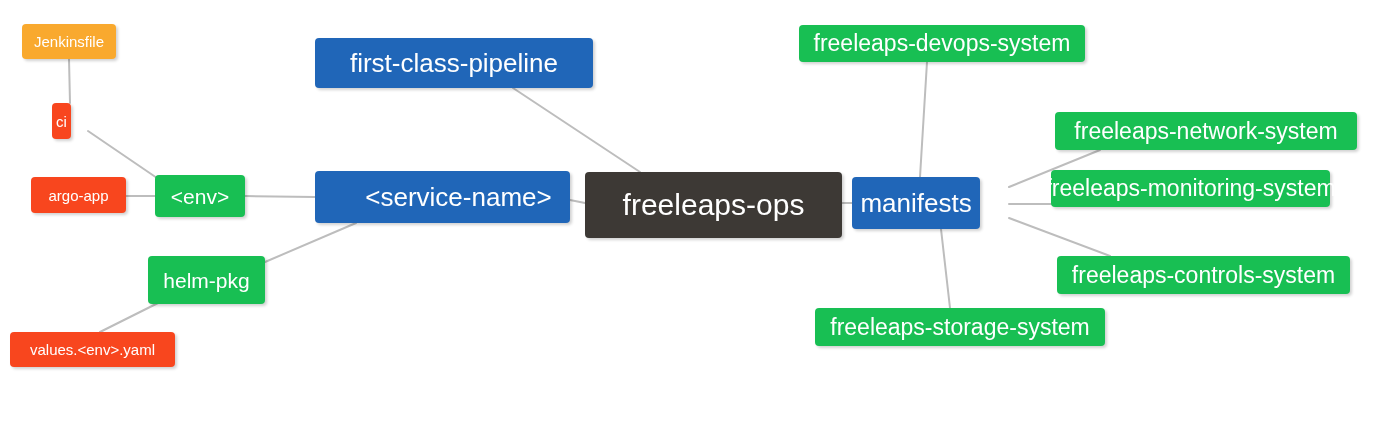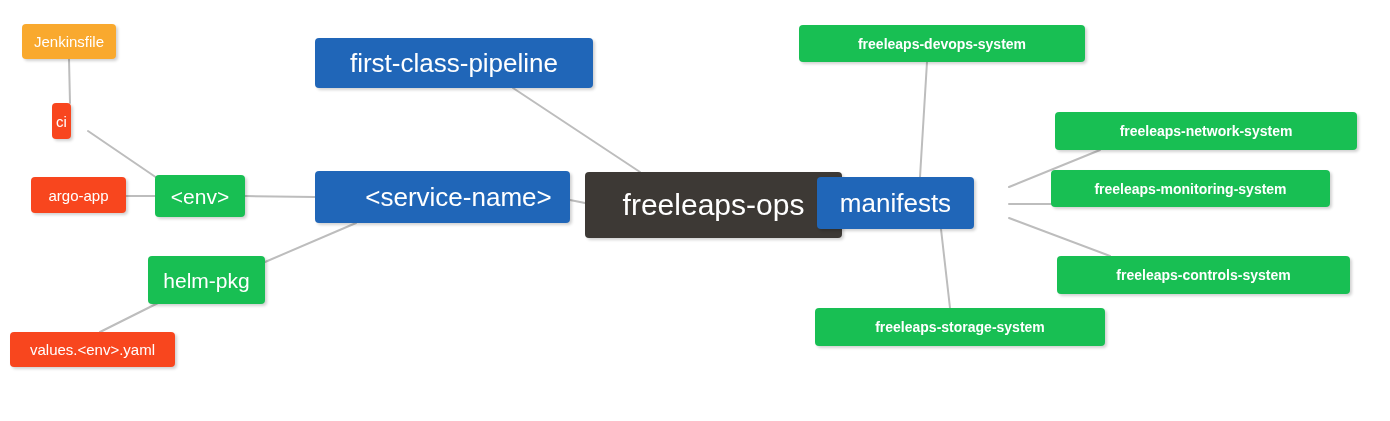--- a/index.html
+++ b/index.html
@@ -47,21 +47,21 @@
   .t-root   { background: #3d3935; }
   .t-blue   { background: #2066b8; }
   .t-green  { background: #18bf53; }
   .t-red    { background: #f8461e; }
   .t-orange { background: #f9a92e; }
 
   
   .s-xl .mm-label { font-size: 30px; }
   .s-lg .mm-label { font-size: 26px; }
   .s-md .mm-label { font-size: 21px; }
-  .s-sm .mm-label { font-size: 14px; font-weight: bold; }
+  .s-sm .mm-label { font-size: 23px; }
   .s-xs .mm-label { font-size: 15px; }
 </style>
 </head>
 <body>
 
 <div id="mindmap-canvas">
   <svg id="edge-layer" viewBox="0 0 1390 421" preserveAspectRatio="none">
       <line x1="69" y1="59" x2="70" y2="103" stroke="#bdbdbd" stroke-width="2" stroke-linecap="round"></line>
       <line x1="88" y1="131" x2="157" y2="178" stroke="#bdbdbd" stroke-width="2" stroke-linecap="round"></line>
       <line x1="126" y1="196" x2="155" y2="196" stroke="#bdbdbd" stroke-width="2" stroke-linecap="round"></line>
@@ -98,21 +98,21 @@
       </div>
       <div class="mm-node t-blue s-lg" style="left: 315px; top: 171px; width: 255px; height: 52px; padding-left: 32px;">
         <span class="mm-label">&lt;service-name&gt;</span>
       </div>
       <div class="mm-node t-blue s-lg" style="left: 315px; top: 38px; width: 278px; height: 50px;">
         <span class="mm-label">first-class-pipeline</span>
       </div>
       <div class="mm-node t-root s-xl" style="left: 585px; top: 172px; width: 257px; height: 66px;">
         <span class="mm-label">freeleaps-ops</span>
       </div>
-      <div class="mm-node t-blue s-lg" style="left: 817px; top: 177px; width: 157px; height: 52px;">
+      <div class="mm-node t-blue s-lg" style="left: 852px; top: 177px; width: 128px; height: 52px;">
         <span class="mm-label">manifests</span>
       </div>
       <div class="mm-node t-green s-sm" style="left: 799px; top: 25px; width: 286px; height: 37px;">
         <span class="mm-label">freeleaps-devops-system</span>
       </div>
       <div class="mm-node t-green s-sm" style="left: 1055px; top: 112px; width: 302px; height: 38px;">
         <span class="mm-label">freeleaps-network-system</span>
       </div>
       <div class="mm-node t-green s-sm" style="left: 1051px; top: 170px; width: 279px; height: 37px;">
         <span class="mm-label">freeleaps-monitoring-system</span>

